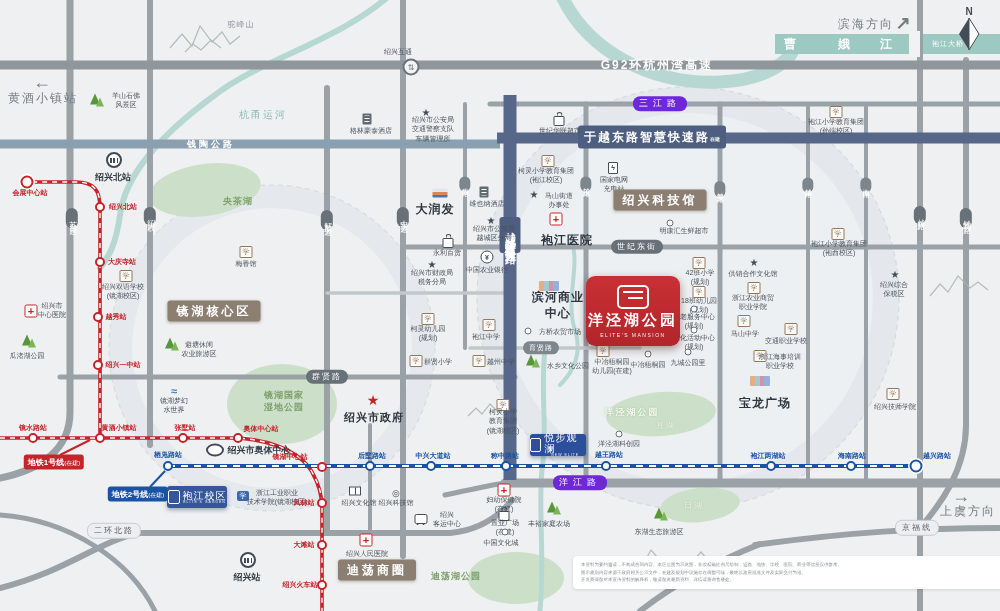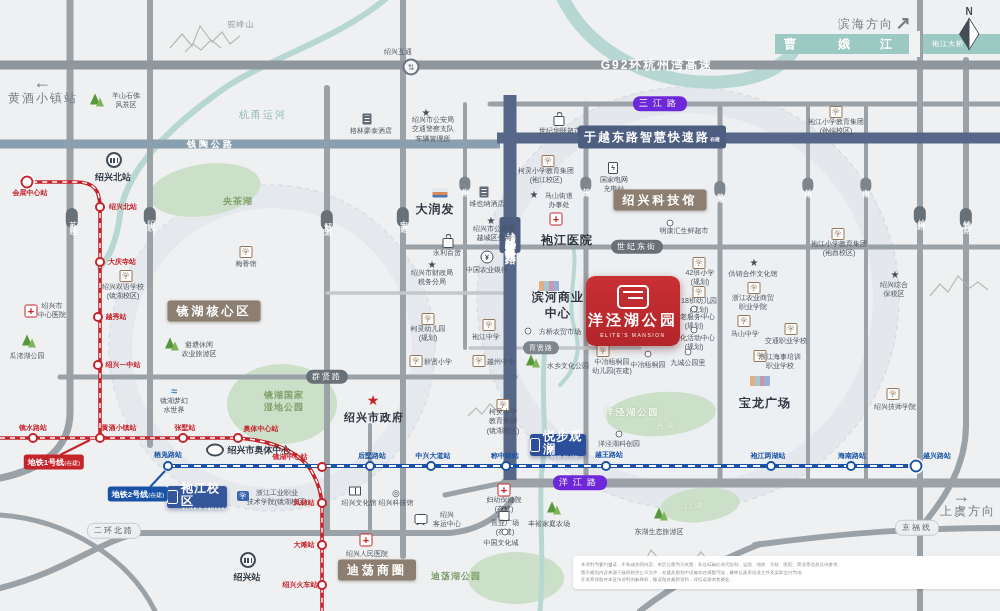--- a/index.html
+++ b/index.html
@@ -93,21 +93,21 @@
       border-radius:9px;box-shadow:0 3px 8px rgba(80,20,20,.45)}
   .logo-mark{position:relative;width:28px;height:20px;border:2px solid #fff;border-radius:5px}
   .logo-mark::before{content:"";position:absolute;left:4px;right:4px;top:4px;height:2.5px;background:#fff}
   .logo-mark::after{content:"";position:absolute;left:9px;right:4px;top:10px;height:2.5px;background:#fff}
   #project-main .p-name{font-size:15px;font-weight:bold;letter-spacing:3px}
   #project-main .p-en{font-size:5px;letter-spacing:1.5px;opacity:.92}
   #project-tianjing{background:#35569b;border-radius:3px;gap:3px;box-shadow:0 2px 4px rgba(30,50,100,.4)}
   #project-yuebu{background:#2c4f9c;border-radius:3px;gap:3px;box-shadow:0 2px 4px rgba(30,50,100,.4)}
   .mini-mark{width:10px;height:12px;border:1.5px solid #fff;border-radius:2px}
   .p-col{display:flex;flex-direction:column;align-items:center;line-height:1.1}
-  .p-col .p-name{font-size:12px;font-weight:bold;letter-spacing:1px}
+  .p-col .p-name{font-size:10px;font-weight:normal;letter-spacing:1px}
   .p-col .p-en{font-size:3.5px;letter-spacing:1px;opacity:.9}
   
   .dir-label{position:absolute;transform:translate(-50%,-50%);font-size:12px;font-weight:normal;color:#757d85;
       letter-spacing:2px;z-index:6;white-space:nowrap}
   .dir-arrow{position:absolute;transform:translate(-50%,-50%);font-size:18px;font-weight:bold;color:#757d85;z-index:6}
   #compass{position:absolute;left:950px;top:6px;width:38px;height:48px;z-index:6;text-align:center}
   #compass .n{font-size:10px;font-weight:bold;color:#434c57}
   
   #disclaimer{position:absolute;background:#fff;border-radius:4px;padding:5px 8px;z-index:9;
       box-shadow:0 1px 3px rgba(0,0,0,.12)}

